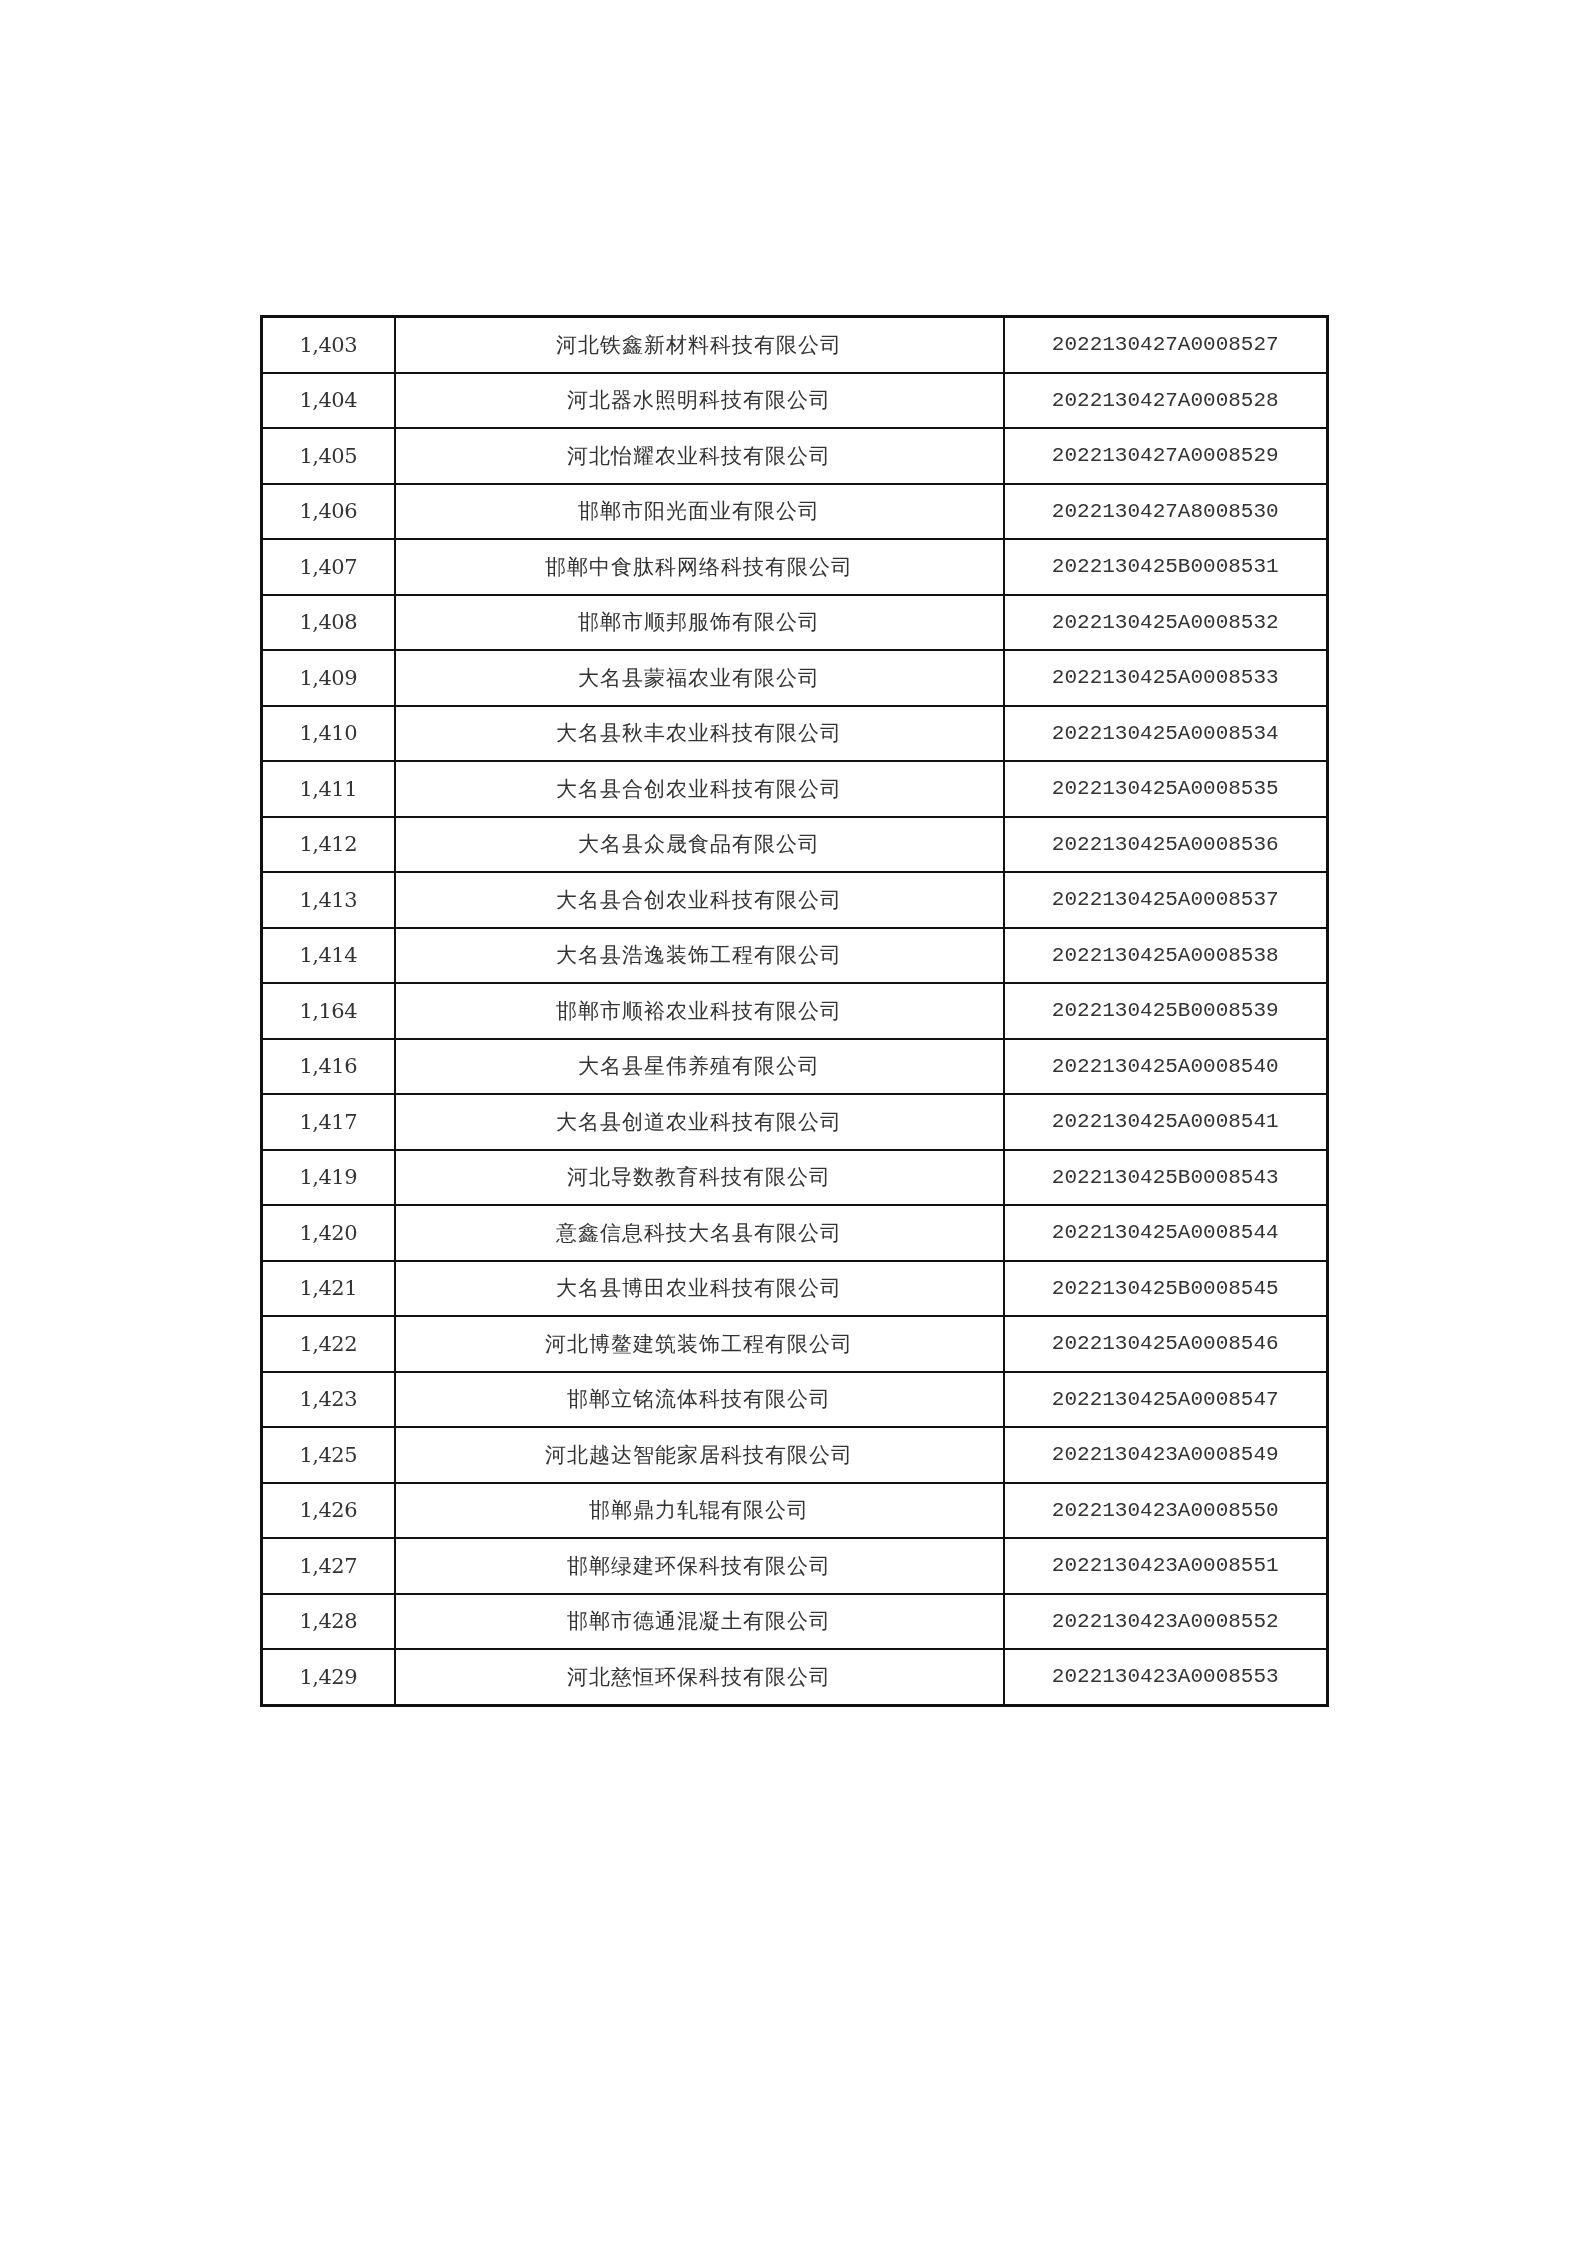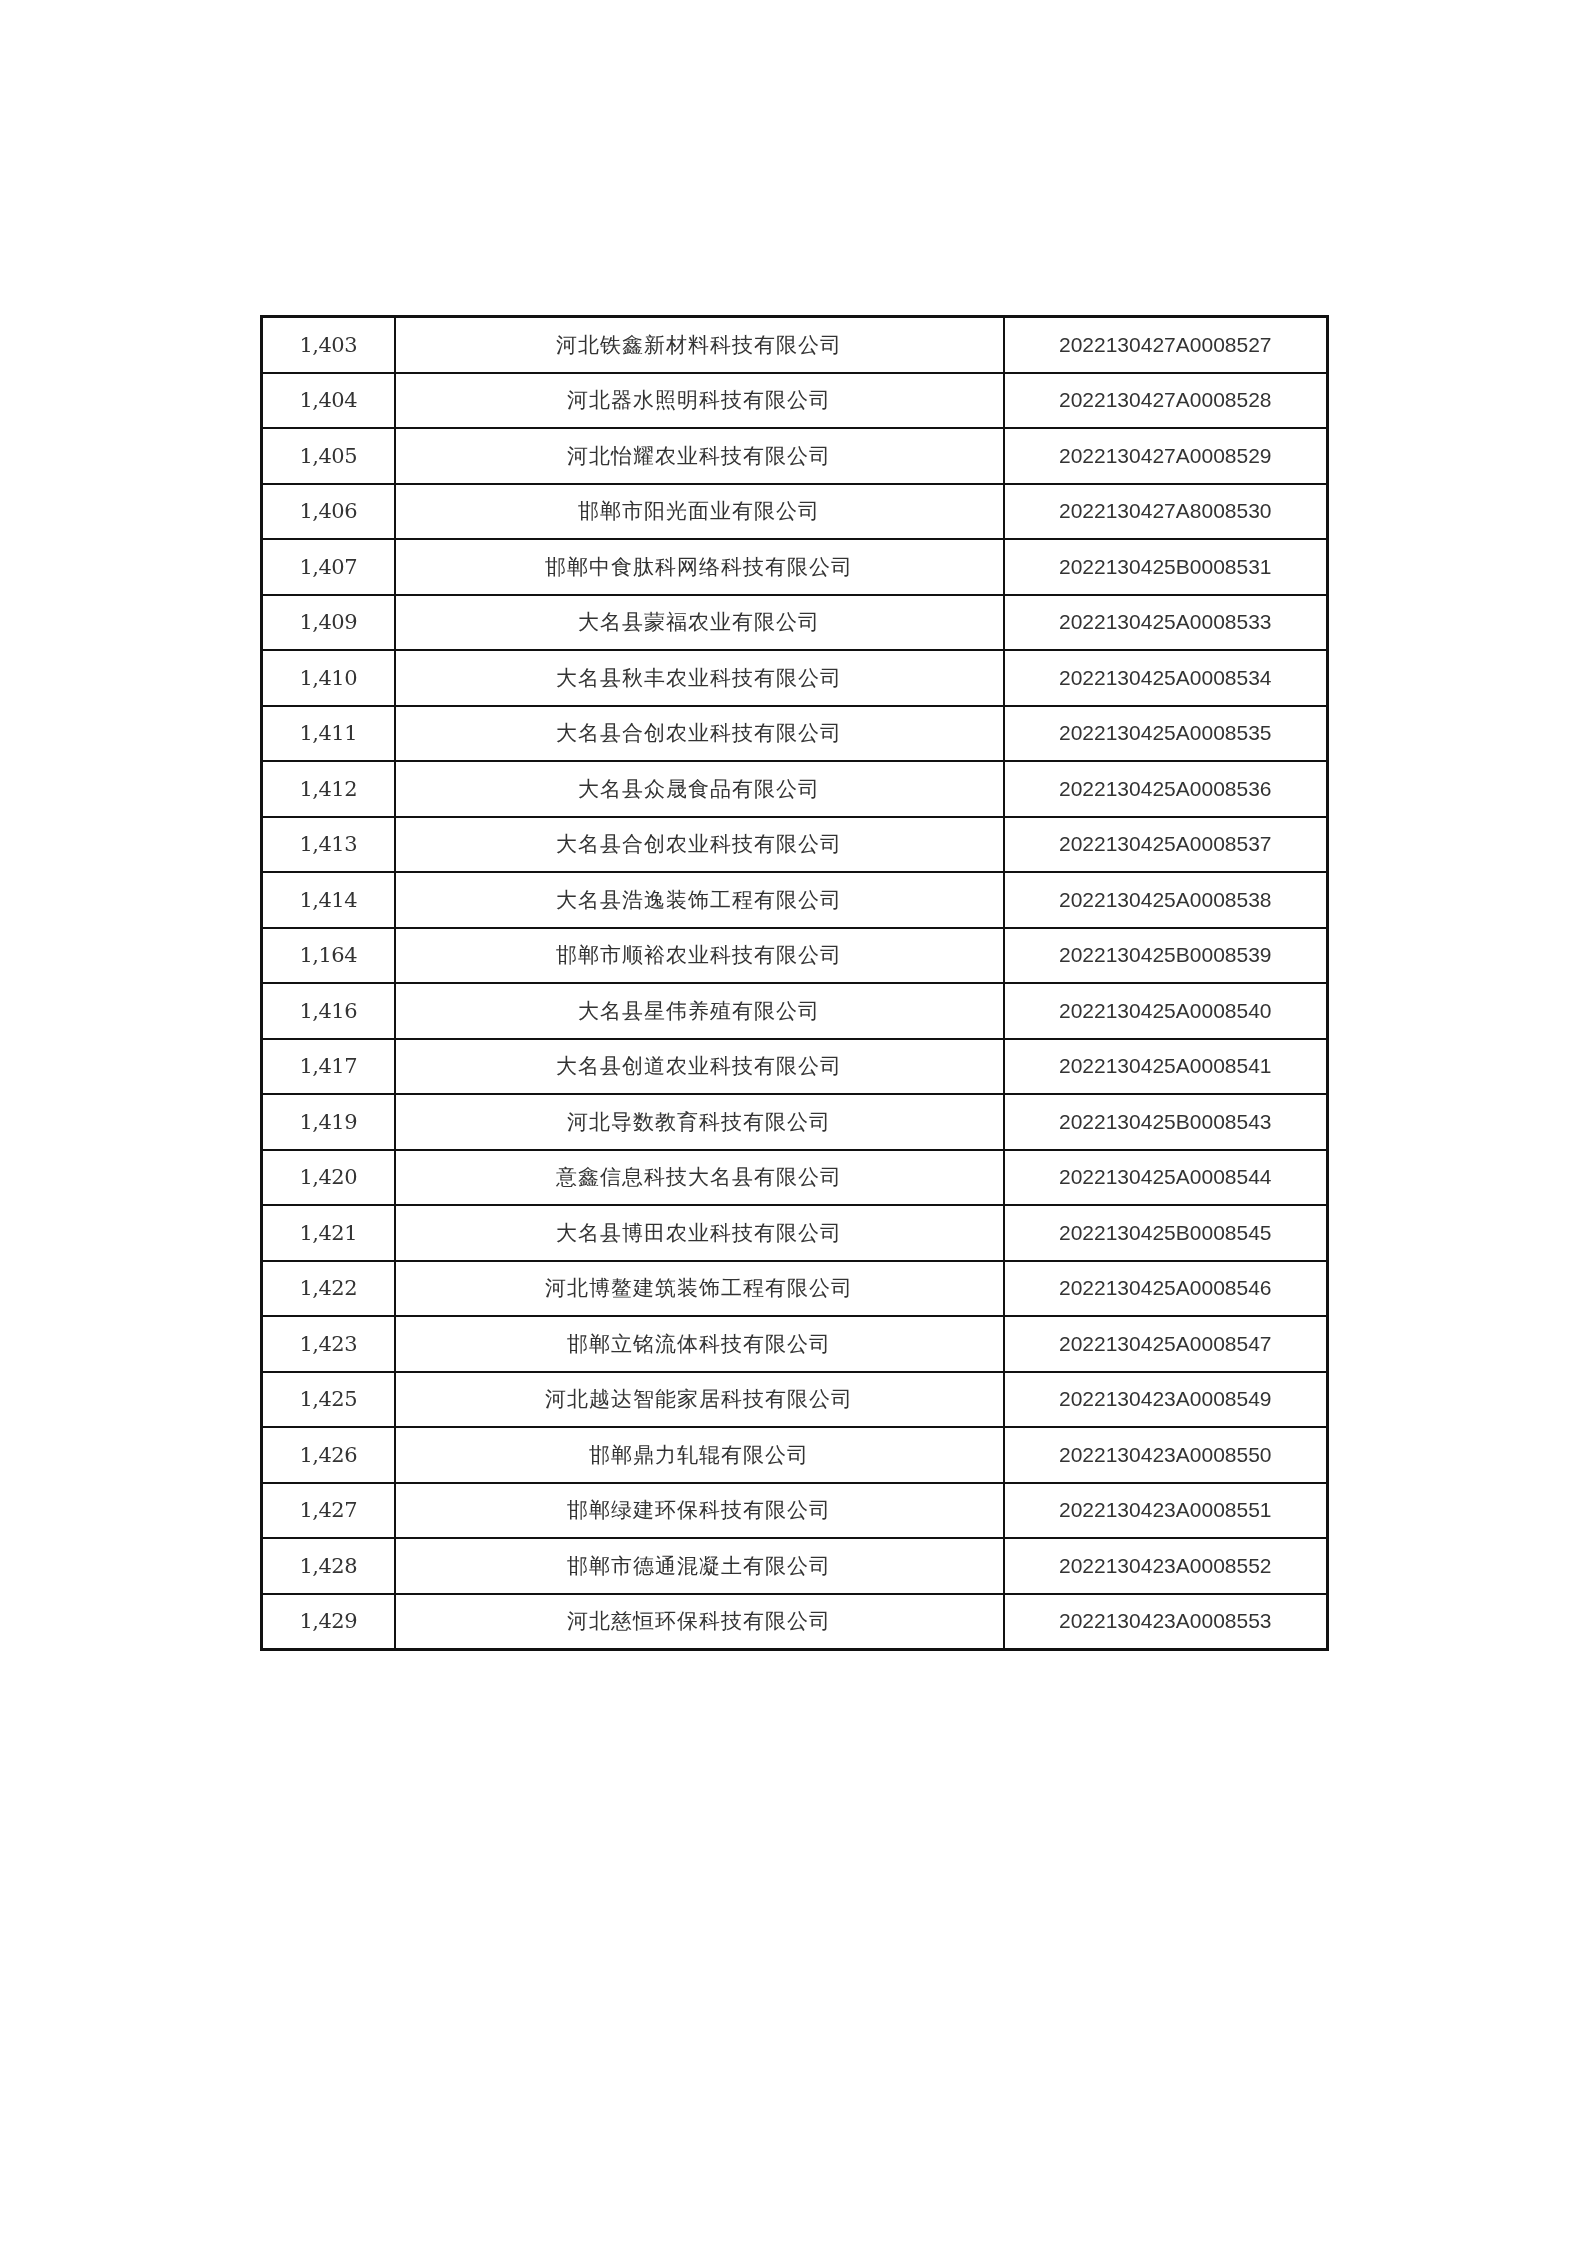--- a/index.html
+++ b/index.html
@@ -49,21 +49,21 @@
       font-family: "DejaVu Serif", "Liberation Serif", serif;
       font-size: 21px;
       letter-spacing: -0.5px;
     }
     td.name {
       font-family: "DejaVu Sans", "Liberation Sans", sans-serif;
       font-size: 22px;
       letter-spacing: 1px;
     }
     td.code {
-      font-family: Liberation Sans, sans-serif;
+      font-family: Liberation Mono, monospace;
       font-size: 22px;
       letter-spacing: 0px;
     }
   </style>
 </head>
 <body>
 
 <div class="page">
   <table class="registry">
     <colgroup>
@@ -91,20 +91,25 @@
           <td class="idx">1,406</td>
           <td class="name">邯郸市阳光面业有限公司</td>
           <td class="code">2022130427A8008530</td>
         </tr>
       <tr>
           <td class="idx">1,407</td>
           <td class="name">邯郸中食肽科网络科技有限公司</td>
           <td class="code">2022130425B0008531</td>
         </tr>
       <tr>
+          <td class="idx">1,408</td>
+          <td class="name">邯郸市顺邦服饰有限公司</td>
+          <td class="code">2022130425A0008532</td>
+        </tr>
+      <tr>
           <td class="idx">1,409</td>
           <td class="name">大名县蒙福农业有限公司</td>
           <td class="code">2022130425A0008533</td>
         </tr>
       <tr>
           <td class="idx">1,410</td>
           <td class="name">大名县秋丰农业科技有限公司</td>
           <td class="code">2022130425A0008534</td>
         </tr>
       <tr>

